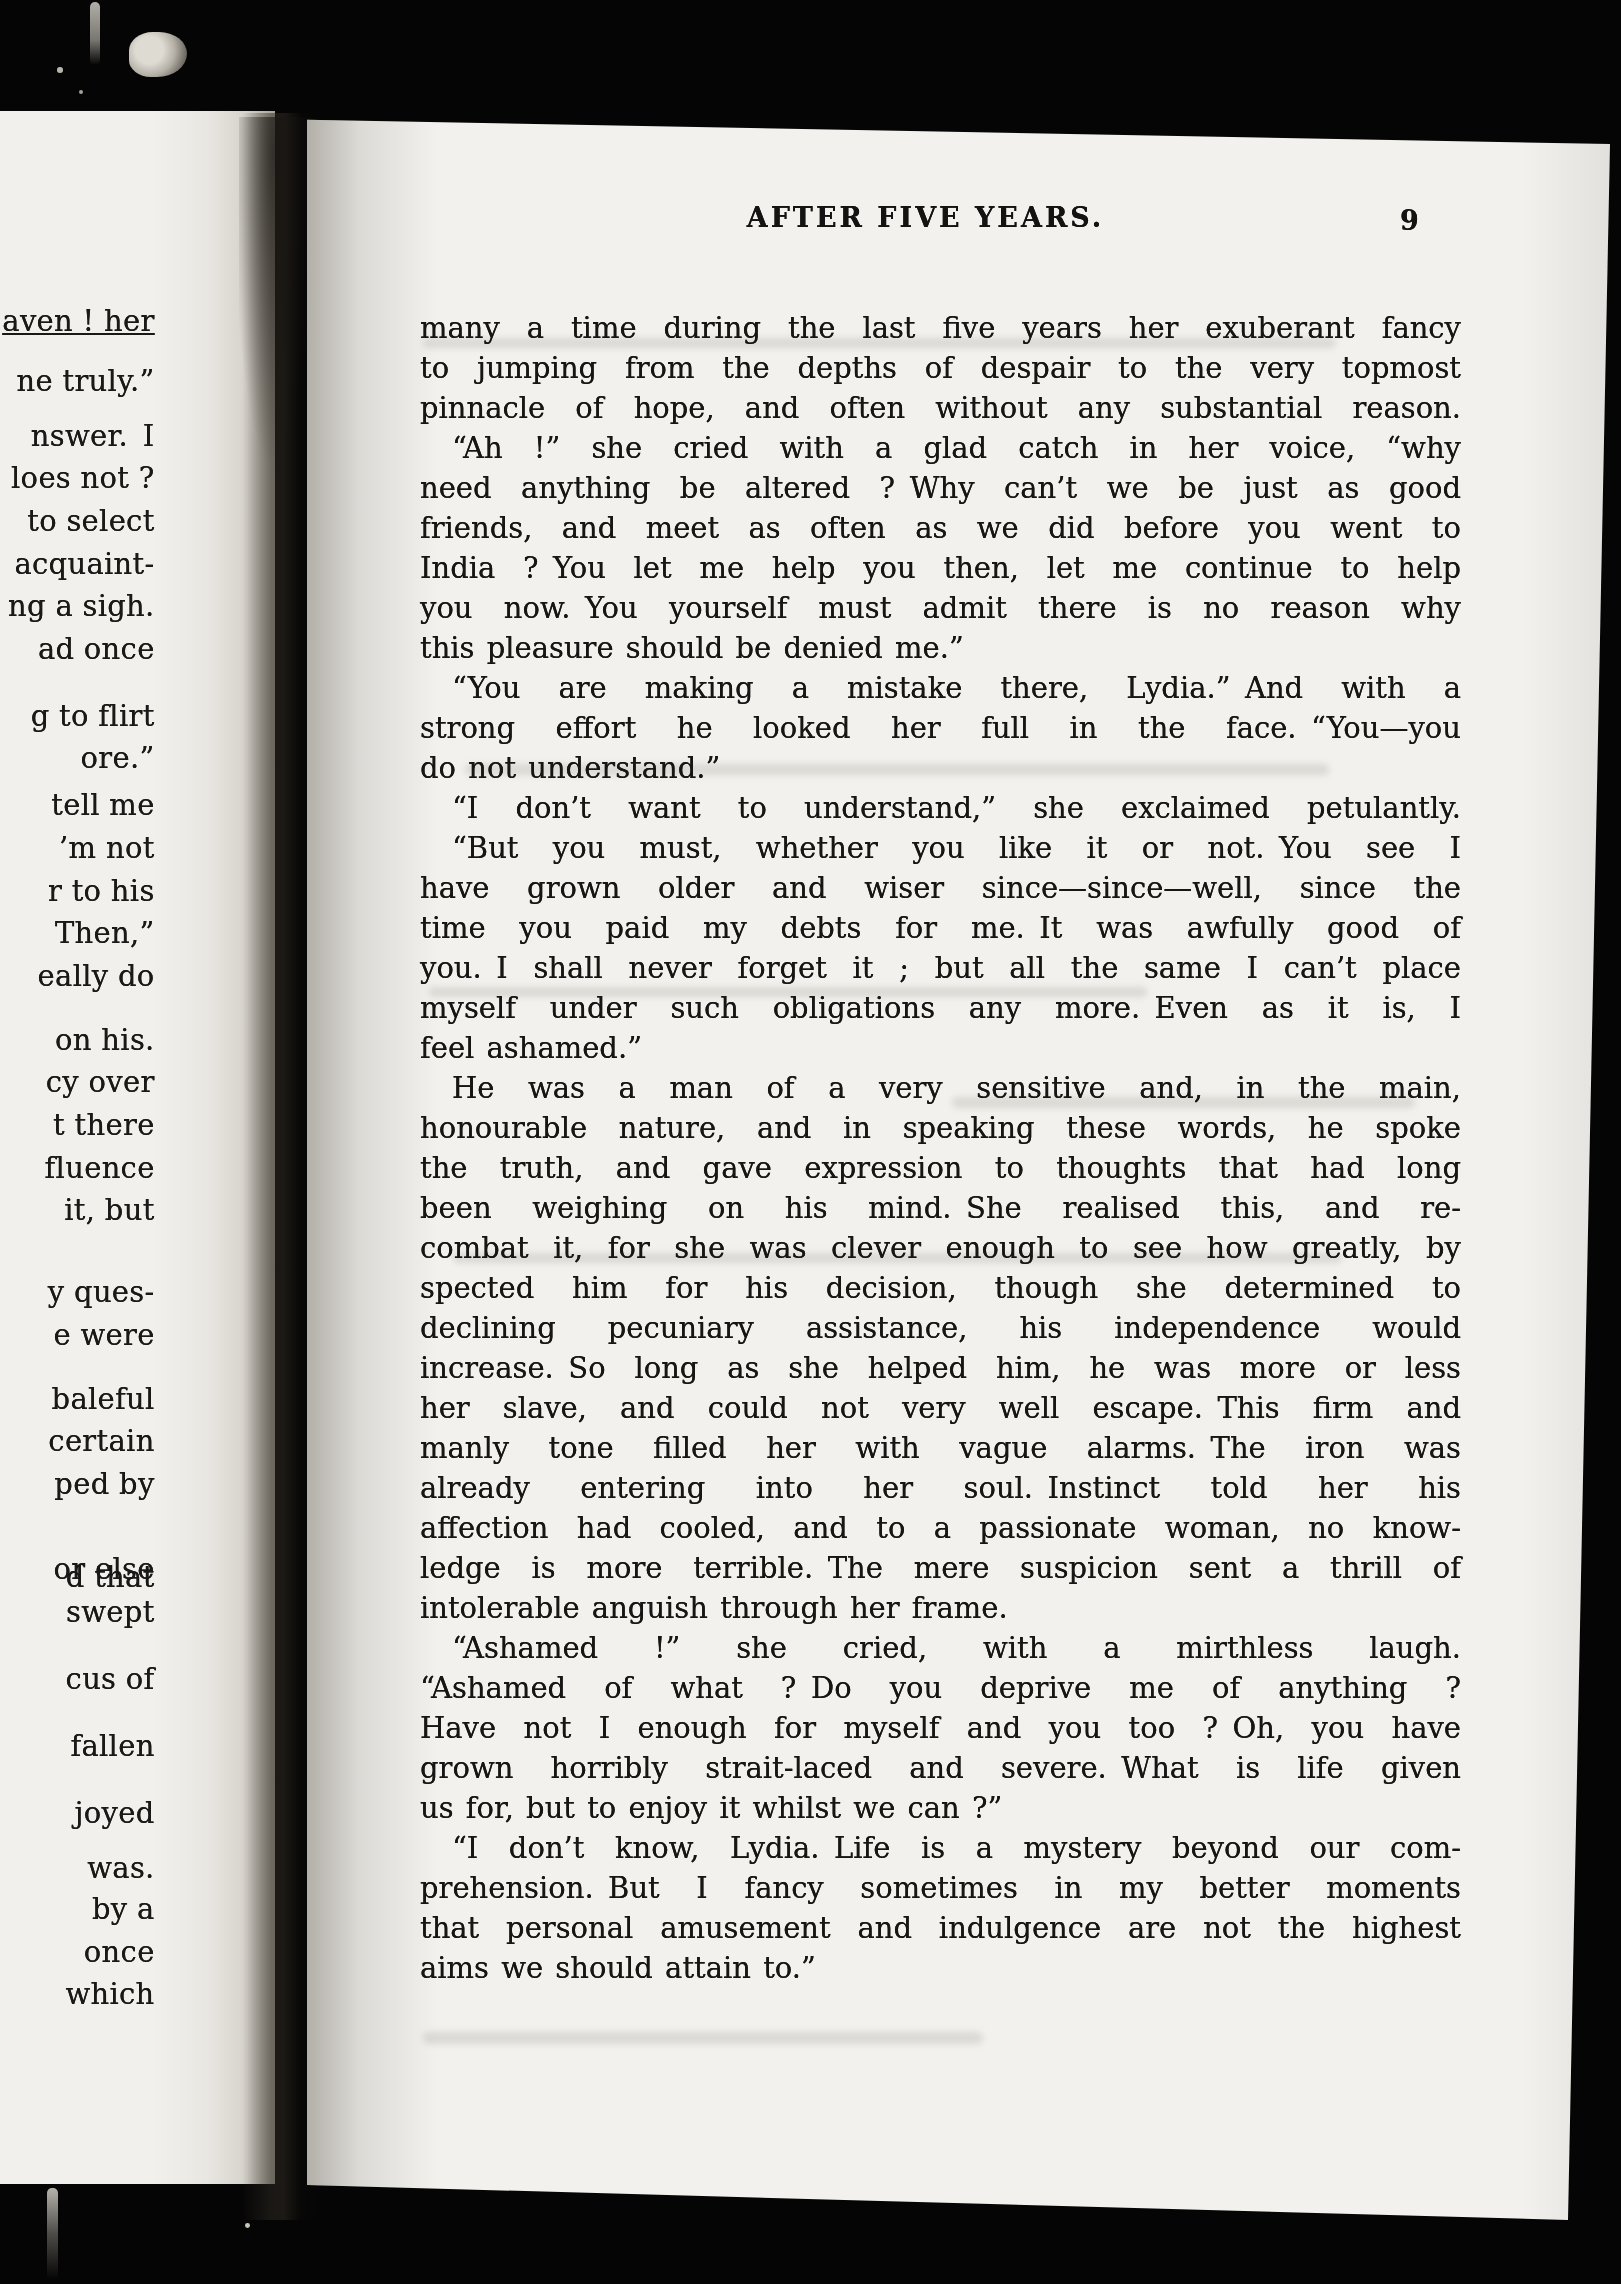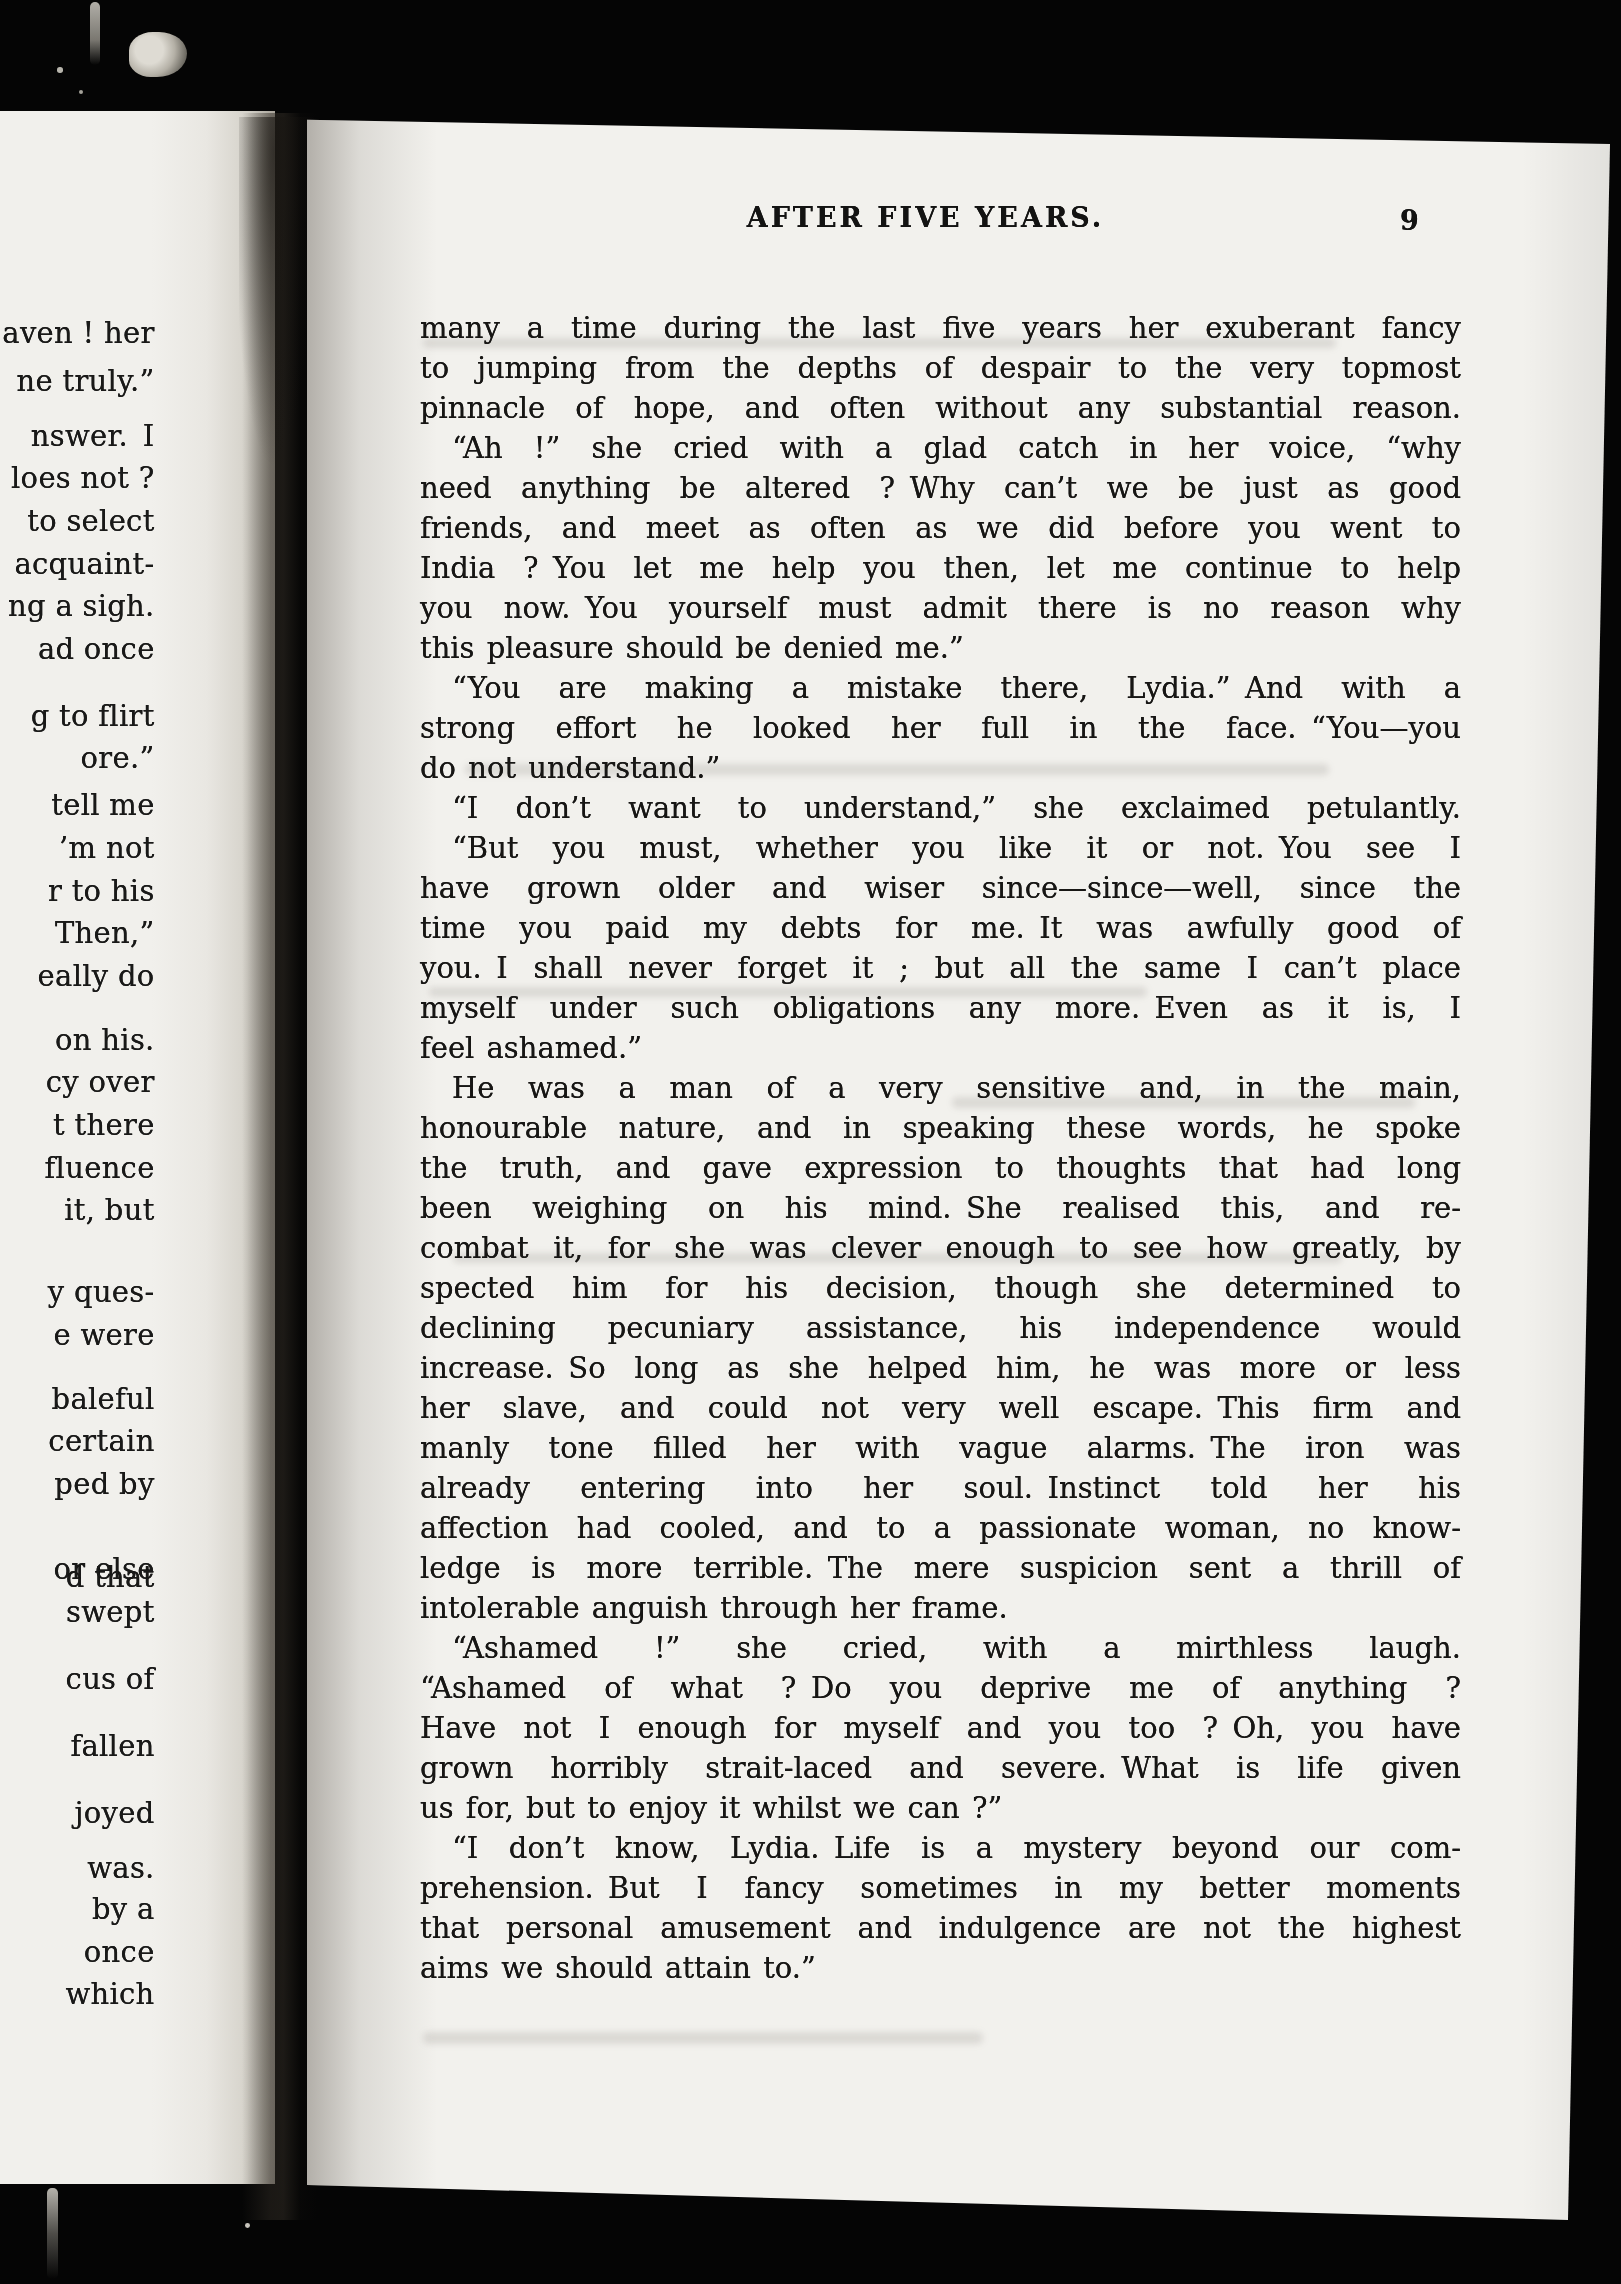--- a/index.html
+++ b/index.html
@@ -78,21 +78,21 @@
   .speck-dot3{left:245px;top:2223px;width:4.9px;height:4.9px;border-radius:50%;background:#c9c6be;}
 </style>
 </head>
 <body>
 
 <div class="screen">
 
   <div class="left-page"></div>
 
   <div class="fragments" id="fragments">
-      <div class="frag" style="top: 316px;">aven ! her</div>
+      <div class="frag" style="top: 304px; text-decoration: underline;">aven ! her</div>
       <div class="frag" style="top: 364px; margin-left: 34px;">ne truly.”</div>
       <div class="frag" style="top: 419px;">nswer. I</div>
       <div class="frag" style="top: 461px;">loes not ?</div>
       <div class="frag" style="top: 504px;">to select</div>
       <div class="frag" style="top: 547px;">acquaint-</div>
       <div class="frag" style="top: 589px;">ng a sigh.</div>
       <div class="frag" style="top: 632px;">ad once</div>
       <div class="frag" style="top: 699px;">g to flirt</div>
       <div class="frag" style="top: 741px;">ore.”</div>
       <div class="frag" style="top: 788px;">tell me</div>

